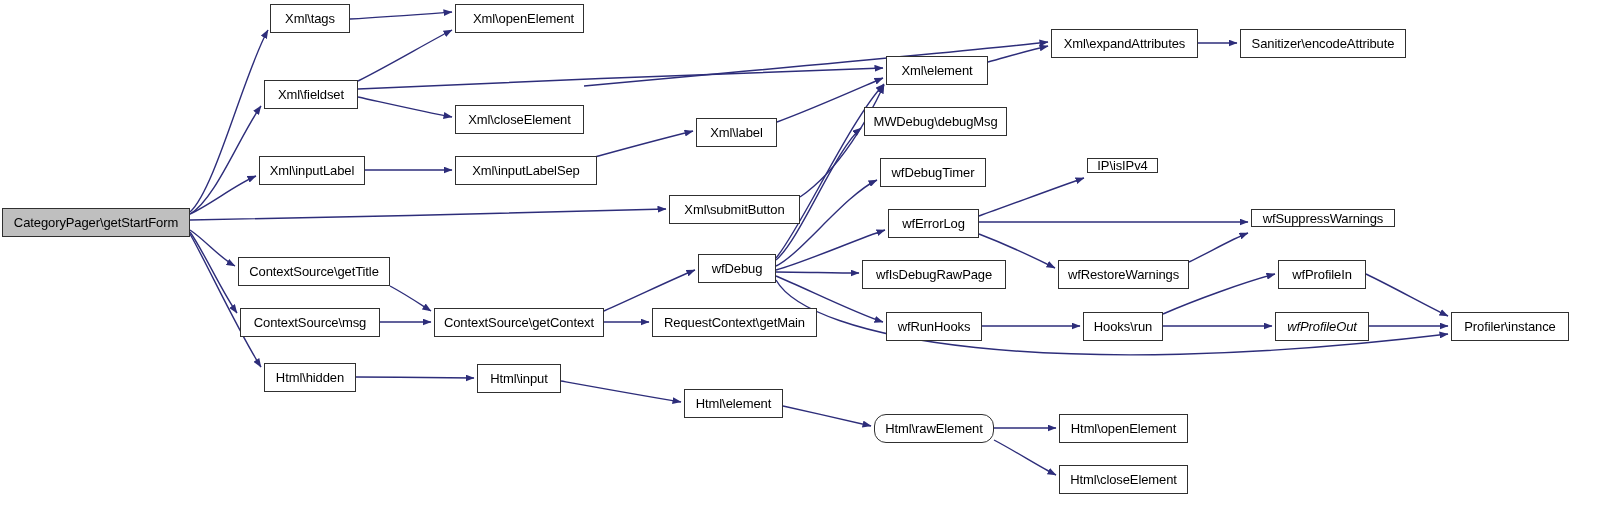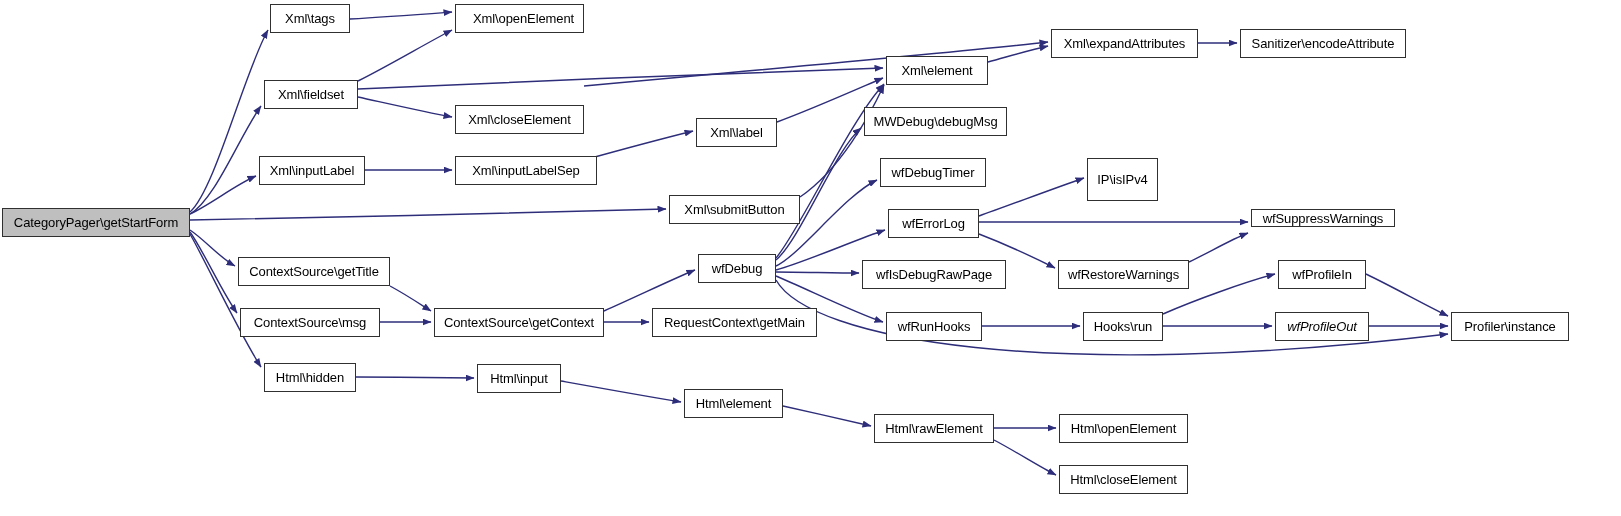--- a/index.html
+++ b/index.html
@@ -77,34 +77,34 @@
       <div class="node" style="left: 259px; top: 156px; width: 106px; height: 29px;">Xml\inputLabel</div>
       <div class="node" style="left: 455px; top: 156px; width: 142px; height: 29px;">Xml\inputLabelSep</div>
       <div class="node" style="left: 696px; top: 118px; width: 81px; height: 29px;">Xml\label</div>
       <div class="node" style="left: 669px; top: 195px; width: 131px; height: 29px;">Xml\submitButton</div>
       <div class="node" style="left: 886px; top: 56px; width: 102px; height: 29px;">Xml\element</div>
       <div class="node" style="left: 1051px; top: 29px; width: 147px; height: 29px; text-align: center;">Xml\expandAttributes</div>
       <div class="node" style="left: 1240px; top: 29px; width: 166px; height: 29px;">Sanitizer\encodeAttribute</div>
       <div class="node" style="left: 864px; top: 107px; width: 143px; height: 29px;">MWDebug\debugMsg</div>
       <div class="node" style="left: 880px; top: 158px; width: 106px; height: 29px;">wfDebugTimer</div>
       <div class="node" style="left: 888px; top: 209px; width: 91px; height: 29px;">wfErrorLog</div>
-      <div class="node" style="left: 1087px; top: 158px; width: 71px; height: 43px;">IP\isIPv4</div>
+      <div class="node" style="left: 1087px; top: 158px; width: 71px; height: 15px;">IP\isIPv4</div>
       <div class="node" style="left: 1251px; top: 209px; width: 144px; height: 18px;">wfSuppressWarnings</div>
       <div class="node" style="left: 1058px; top: 260px; width: 131px; height: 29px;">wfRestoreWarnings</div>
       <div class="node" style="left: 698px; top: 254px; width: 78px; height: 29px;">wfDebug</div>
       <div class="node" style="left: 862px; top: 260px; width: 144px; height: 29px;">wfIsDebugRawPage</div>
       <div class="node" style="left: 886px; top: 312px; width: 96px; height: 29px;">wfRunHooks</div>
       <div class="node" style="left: 1083px; top: 312px; width: 80px; height: 29px; text-align: right;">Hooks\run</div>
       <div class="node" style="left: 1278px; top: 260px; width: 88px; height: 29px;">wfProfileIn</div>
       <div class="node" style="left: 1275px; top: 312px; width: 94px; height: 29px; font-style: italic;">wfProfileOut</div>
       <div class="node" style="left: 1451px; top: 312px; width: 118px; height: 29px;">Profiler\instance</div>
       <div class="node" style="left: 238px; top: 257px; width: 152px; height: 29px;">ContextSource\getTitle</div>
       <div class="node" style="left: 240px; top: 308px; width: 140px; height: 29px;">ContextSource\msg</div>
       <div class="node" style="left: 434px; top: 308px; width: 170px; height: 29px;">ContextSource\getContext</div>
       <div class="node" style="left: 652px; top: 308px; width: 165px; height: 29px;">RequestContext\getMain</div>
       <div class="node" style="left: 264px; top: 363px; width: 92px; height: 29px;">Html\hidden</div>
       <div class="node" style="left: 477px; top: 364px; width: 84px; height: 29px;">Html\input</div>
       <div class="node" style="left: 684px; top: 389px; width: 99px; height: 29px;">Html\element</div>
-      <div class="node" style="left: 874px; top: 414px; width: 120px; height: 29px;">Html\rawElement</div>
+      <div class="node" style="left: 874px; top: 414px; width: 120px; height: 29px; border-radius: 12px;">Html\rawElement</div>
       <div class="node" style="left: 1059px; top: 414px; width: 129px; height: 29px;">Html\openElement</div>
       <div class="node" style="left: 1059px; top: 465px; width: 129px; height: 29px;">Html\closeElement</div>
     </div>
 </div>
 
 </body></html>

